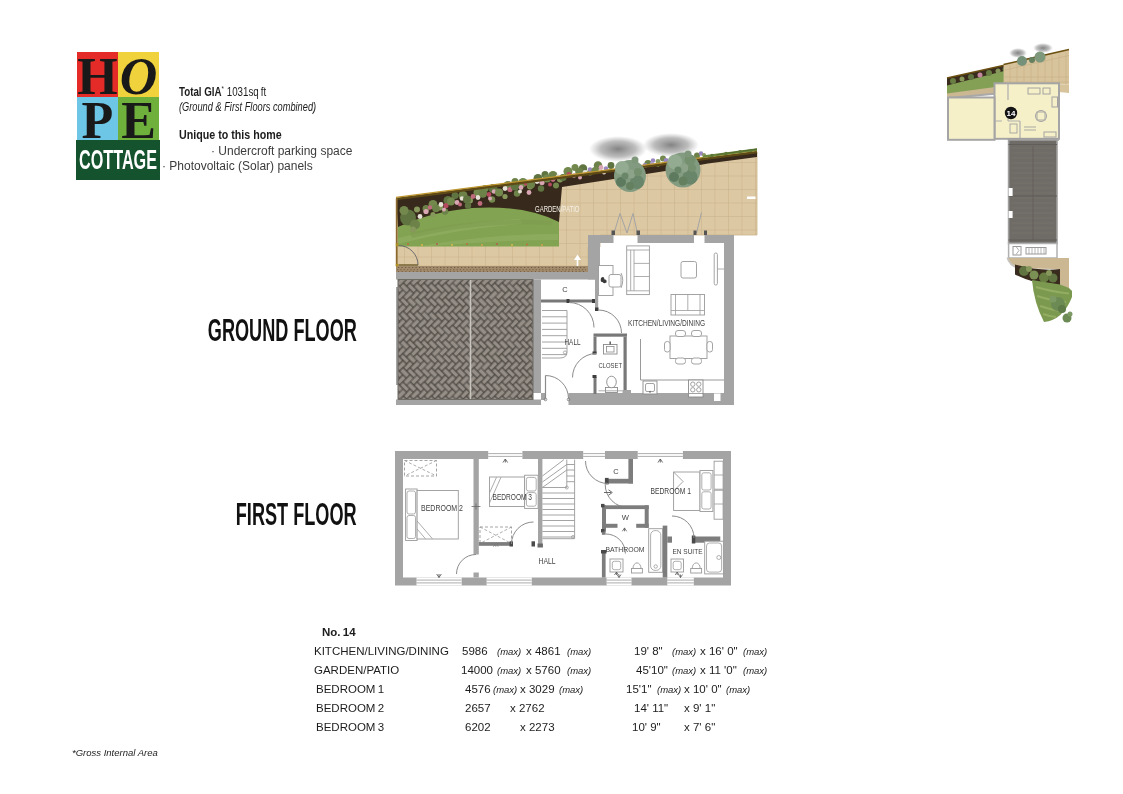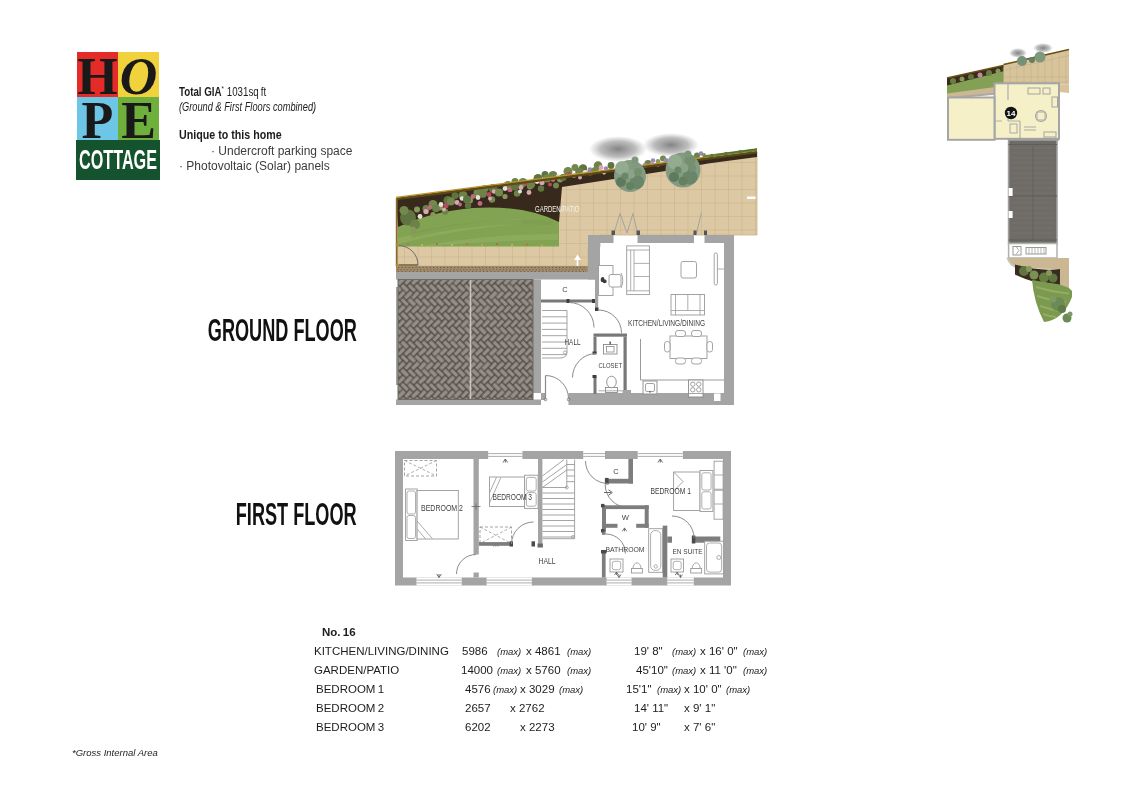--- a/index.html
+++ b/index.html
@@ -31,32 +31,32 @@
 <div class="abs" style="left:179px;top:84px;font-size:12.5px;transform:scaleX(0.78);transform-origin:0 50%;white-space:nowrap;">
   <b>Total GIA</b><span style="font-size:8px;vertical-align:5px;">*</span> 1031sq ft
 </div>
 
 <div class="abs" style="left:179px;top:100px;font-size:12px;font-style:italic;transform:scaleX(0.77);transform-origin:0 50%;white-space:nowrap;">(Ground &amp; First Floors combined)</div>
 
 <div class="abs" style="left:179px;top:128px;font-size:12px;font-weight:bold;transform:scaleX(0.89);transform-origin:0 50%;white-space:nowrap;">Unique to this home</div>
 
 <div class="abs" style="left:179px;top:144px;font-size:12px;color:#3c3c3c;margin-left:32px;">· Undercroft parking space</div>
 
-<div class="abs" style="left:179px;top:159px;font-size:12px;color:#3c3c3c;">· Photovoltaic (Solar) panels</div>
+<div class="abs" style="left:162px;top:159px;font-size:12px;color:#3c3c3c;">· Photovoltaic (Solar) panels</div>
 
 <div class="abs" style="left:357px;top:313px;width:0;">
   <span class="cond" style="position:absolute;right:0;transform:scaleX(0.585);transform-origin:100% 50%;font-weight:bold;font-size:31px;white-space:nowrap;color:#111;">GROUND FLOOR</span>
 </div>
 
 <div class="abs" style="left:357px;top:497px;width:0;">
   <span class="cond" style="position:absolute;right:0;transform:scaleX(0.585);transform-origin:100% 50%;font-weight:bold;font-size:31px;white-space:nowrap;color:#111;">FIRST FLOOR</span>
 </div>
 
 <div class="abs" style="left:314px;top:625px;width:470px;height:115px;font-size:11.5px;">
-  <div class="abs" style="left:8px;top:1px;font-weight:bold;font-size:11.5px;">No. 16</div>
+  <div class="abs" style="left:8px;top:1px;font-weight:bold;font-size:11.5px;">No. 14</div>
   <div class="abs" style="left:0px;top:20px;">KITCHEN/LIVING/DINING</div>
   <div class="abs" style="left:148px;top:20px;">5986</div>
   <div class="abs" style="left:183px;top:21px;font-style:italic;font-size:9.5px;">(max)</div>
   <div class="abs" style="left:212px;top:20px;">x 4861</div>
   <div class="abs" style="left:253px;top:21px;font-style:italic;font-size:9.5px;">(max)</div>
   <div class="abs" style="left:320px;top:20px;">19' 8"</div>
   <div class="abs" style="left:358px;top:21px;font-style:italic;font-size:9.5px;">(max)</div>
   <div class="abs" style="left:386px;top:20px;">x 16' 0"</div>
   <div class="abs" style="left:429px;top:21px;font-style:italic;font-size:9.5px;">(max)</div>
 

